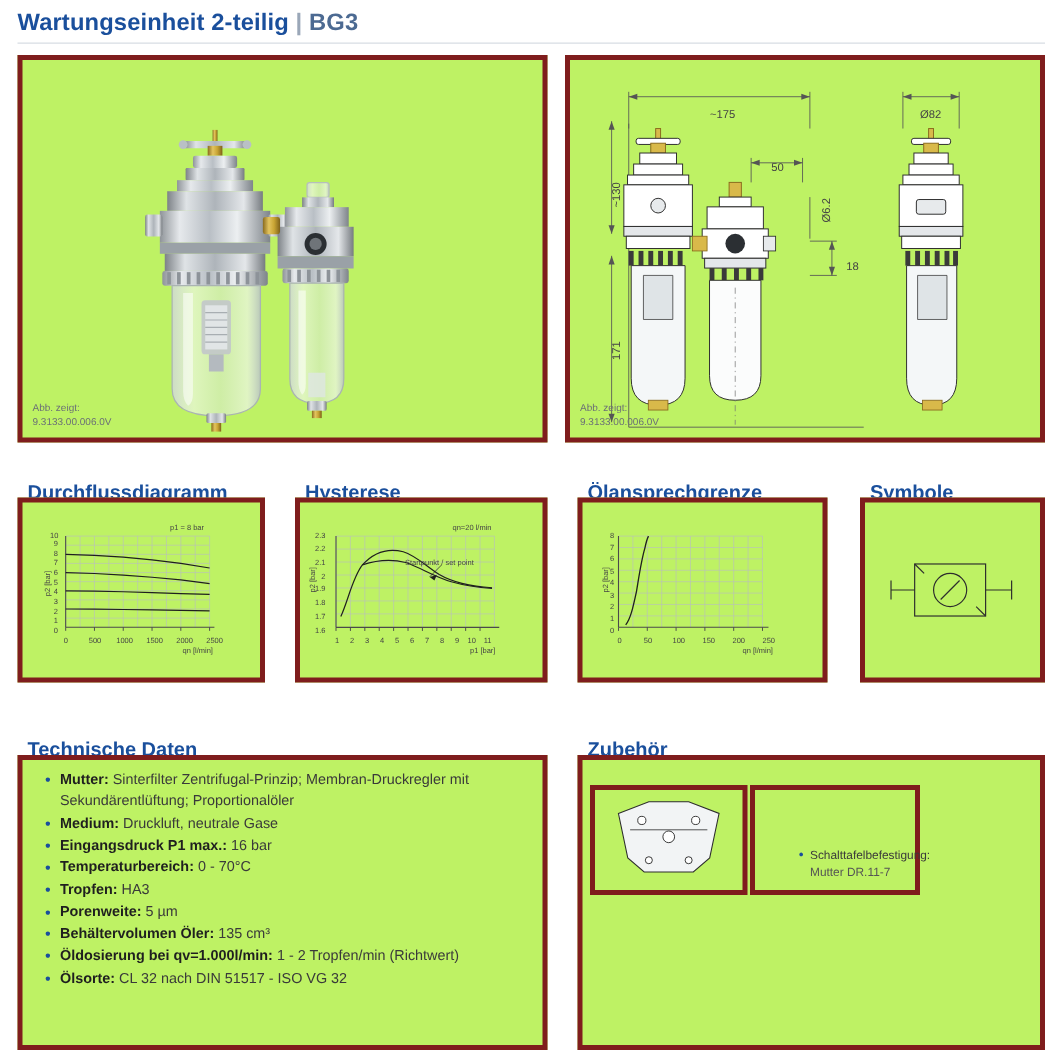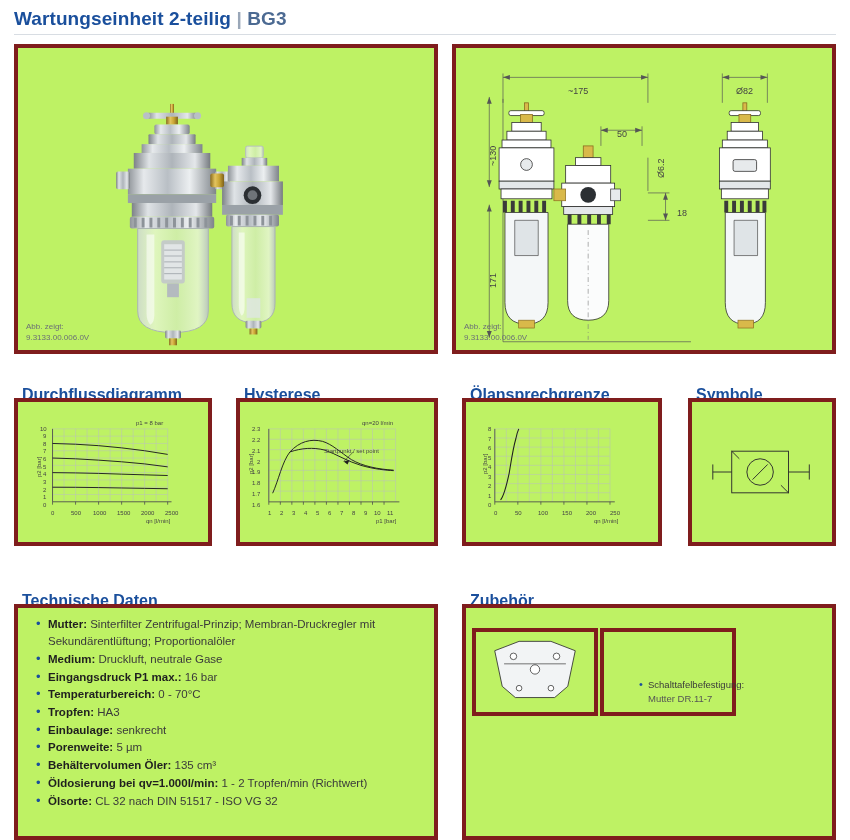--- a/index.html
+++ b/index.html
@@ -563,21 +563,20 @@
 
   <div class="panel-title" style="left:22px; top:592px;">Technische Daten</div>
   <div class="panel" id="tech-panel"></div>
   <div class="tech-list">
     <ul>
       <li><b>Mutter:</b> <span>Sinterfilter Zentrifugal-Prinzip; Membran-Druckregler mit Sekundärentlüftung; Proportionalöler</span></li>
       <li><b>Medium:</b> <span>Druckluft, neutrale Gase</span></li>
       <li><b>Eingangsdruck P1 max.:</b> <span>16 bar</span></li>
       <li><b>Temperaturbereich:</b> <span>0 - 70°C</span></li>
       <li><b>Tropfen:</b> <span>HA3</span></li>
-      <li><b>Einbaulage:</b> <span>senkrecht</span></li>
       <li><b>Porenweite:</b> <span>5 µm</span></li>
       <li><b>Behältervolumen Öler:</b> <span>135 cm³</span></li>
       <li><b>Öldosierung bei qv=1.000l/min:</b> <span>1 - 2 Tropfen/min (Richtwert)</span></li>
       <li><b>Ölsorte:</b> <span>CL 32 nach DIN 51517 - ISO VG 32</span></li>
     </ul>
   </div>
 
   <div class="panel-title" style="left:470px; top:592px;">Zubehör</div>
   <div class="panel" id="acc-panel"></div>
 

